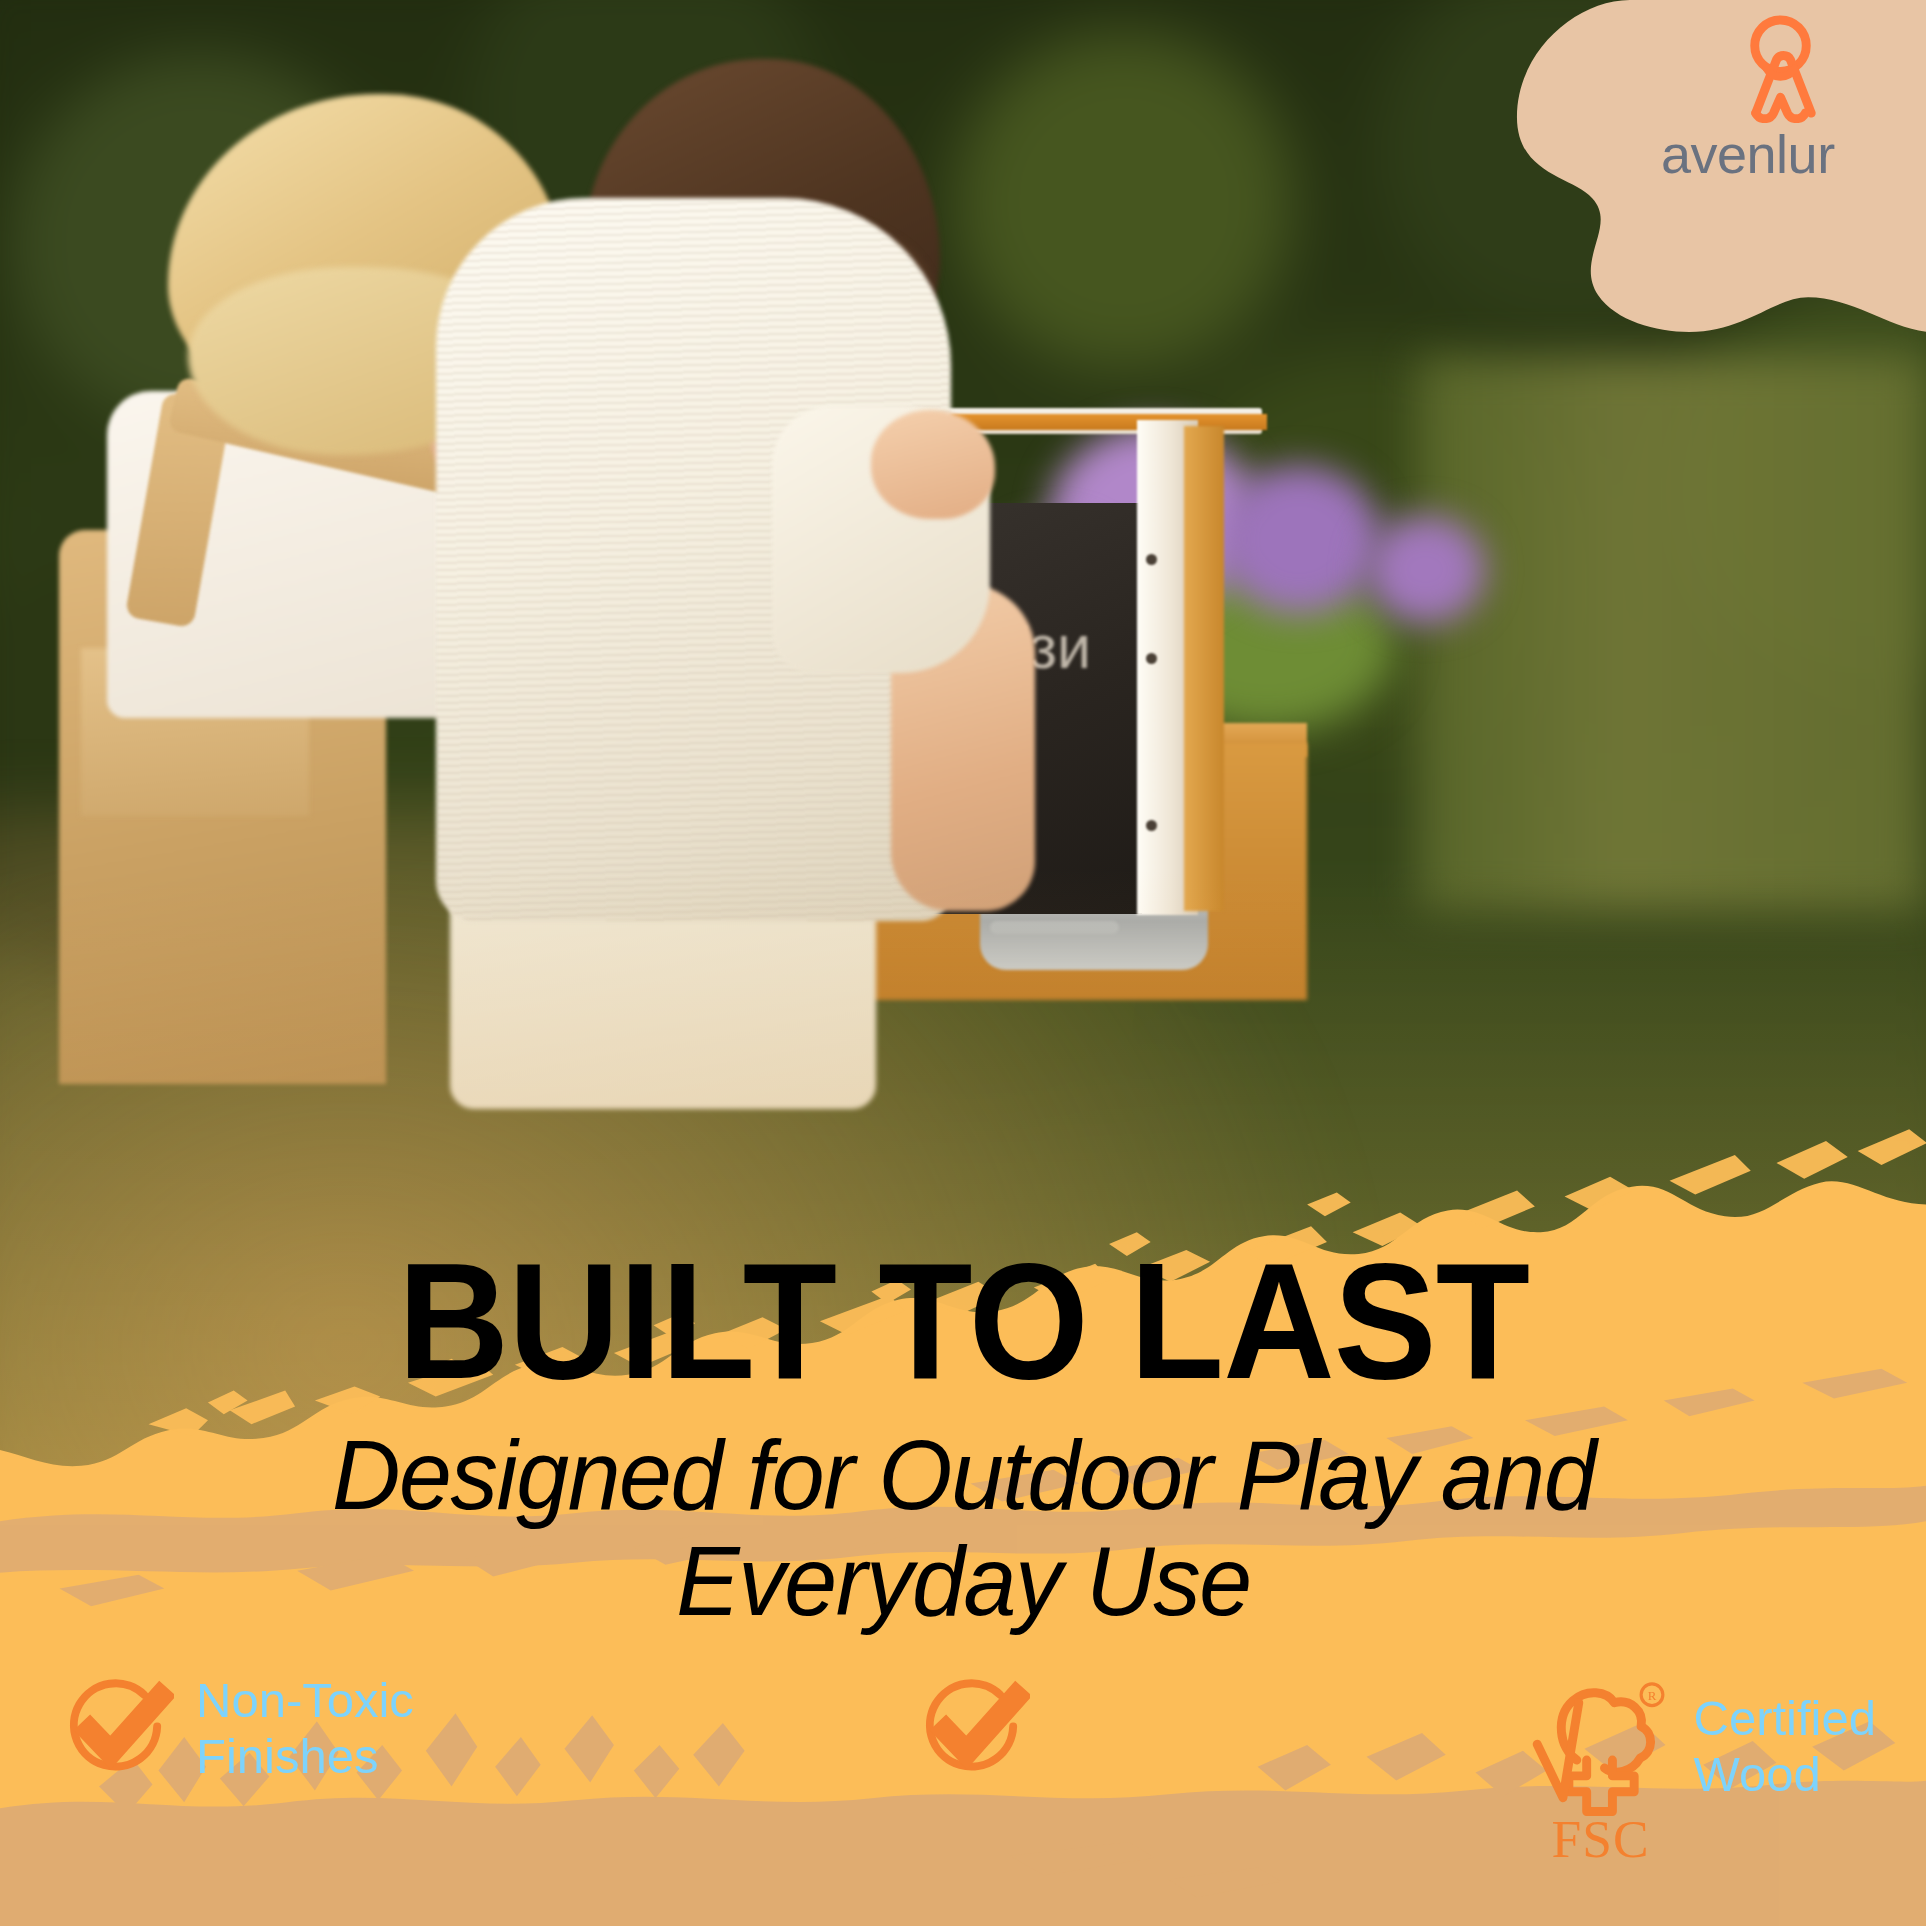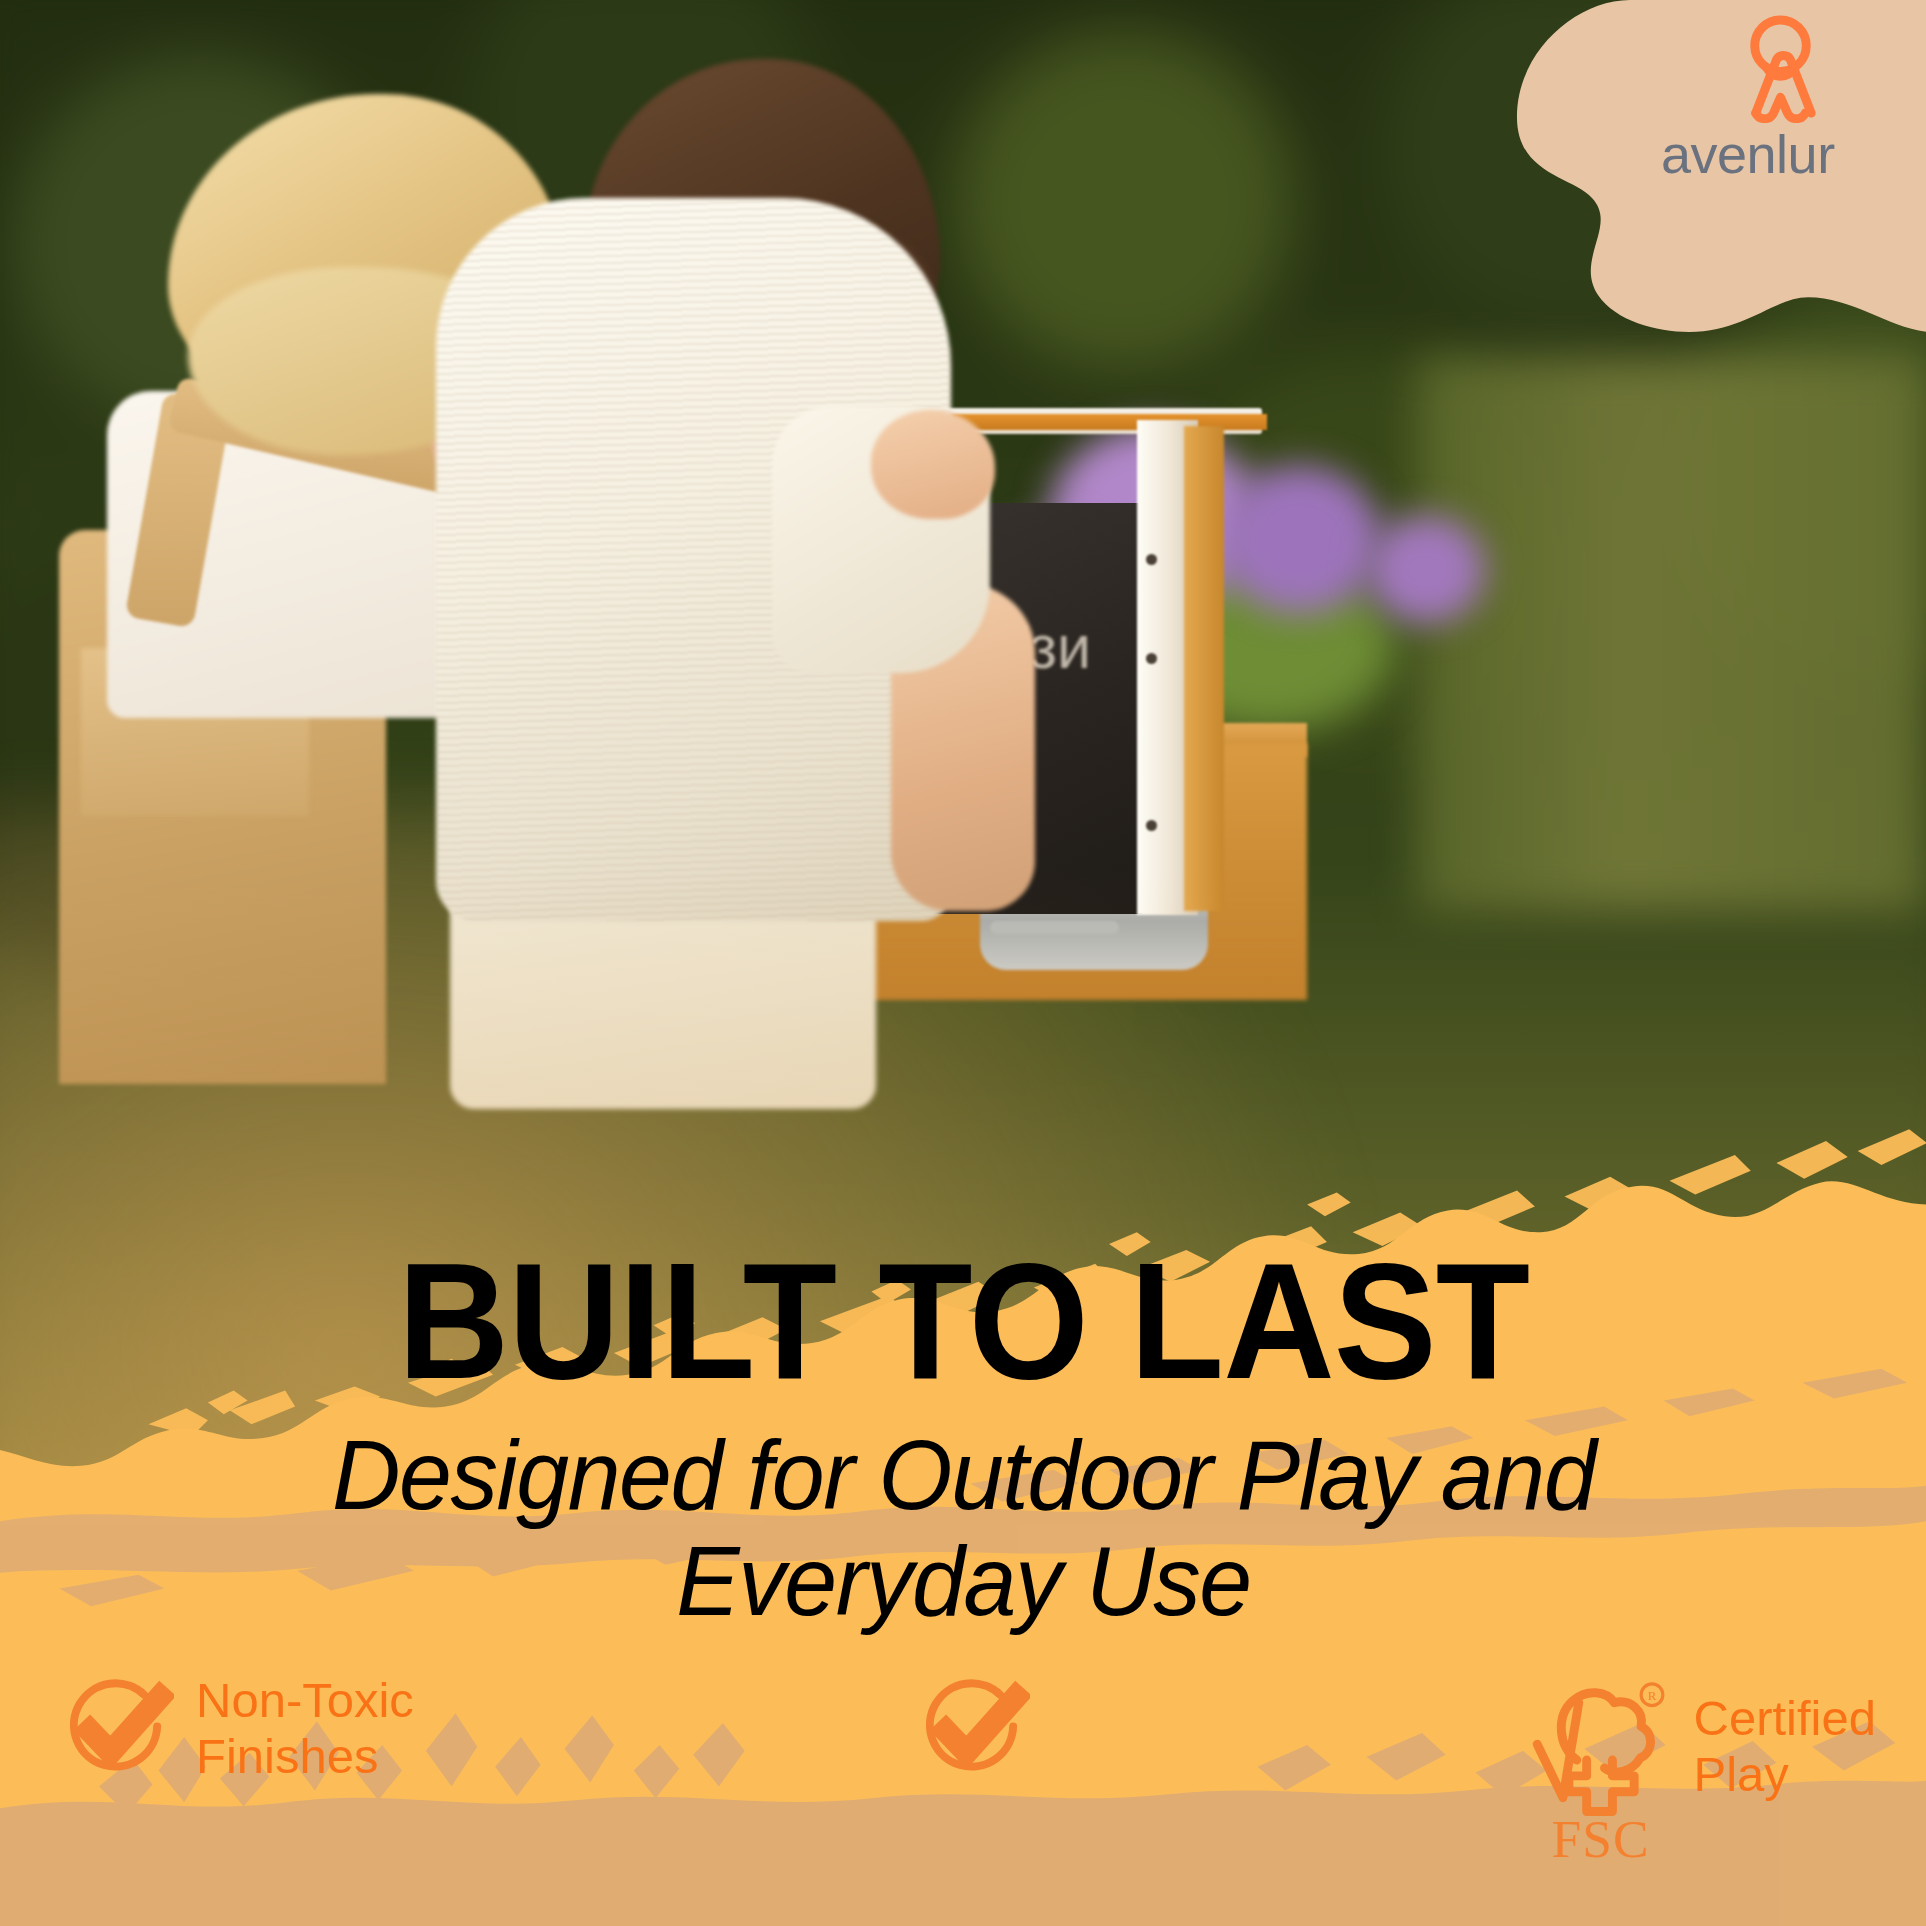--- a/index.html
+++ b/index.html
@@ -176,21 +176,21 @@
   
   .features{
     position:absolute;left:0;right:0;top:1669px;height:188px;
     display:flex;align-items:flex-start;justify-content:space-between;
     padding:0 51px 0 57px;box-sizing:border-box;
   }
   .feature{display:flex;align-items:flex-start;gap:22px;}
   .feature .ico{flex:0 0 auto;margin-top:4px;}
   .feature .ftext{
     font-family:"Liberation Sans",sans-serif;
-    font-size:49px;line-height:1.14;font-weight:400;color:#f97316;
+    font-size:49px;line-height:1.14;font-weight:400;color:#7dd3fc;
     white-space:pre-line;padding-top:4px;
   }
   .feature-fsc{gap:16px;}
   .feature-fsc .ftext{padding-top:22px;}
 </style>
 </head>
 <body>
 
 <div id="poster">
 
@@ -428,19 +428,19 @@
 
           <path d="M8 72 L34 126 L50 30" fill="none" stroke="#F4812F" stroke-width="9" stroke-linecap="round" stroke-linejoin="round"></path>
 
           <circle cx="124" cy="22" r="11" fill="none" stroke="#F4812F" stroke-width="3.2"></circle>
           <text x="124" y="27" text-anchor="middle" font-family="Liberation Serif, serif" font-size="13" fill="#F4812F">R</text>
 
           <text x="72" y="186" text-anchor="middle" font-family="Liberation Serif, serif" font-size="54" fill="#F4812F" letter-spacing="1">FSC</text>
         </svg>
       </span>
       <span class="ftext">Certified
-Play</span>
+Wood</span>
     </div>
 
   </div>
 
 </div>
 
 
 </body></html>

